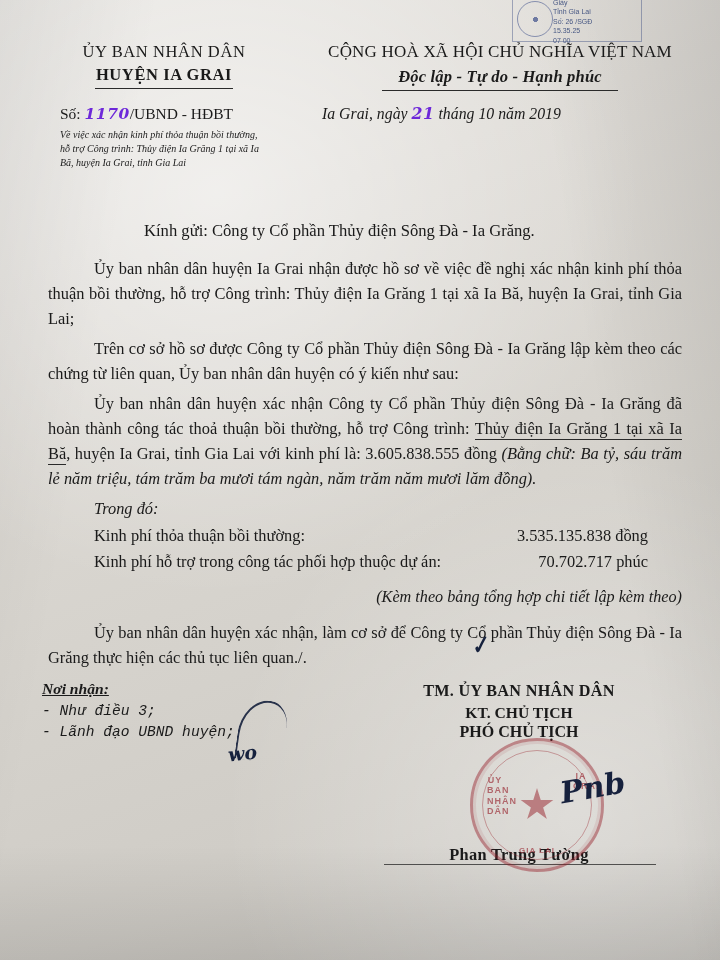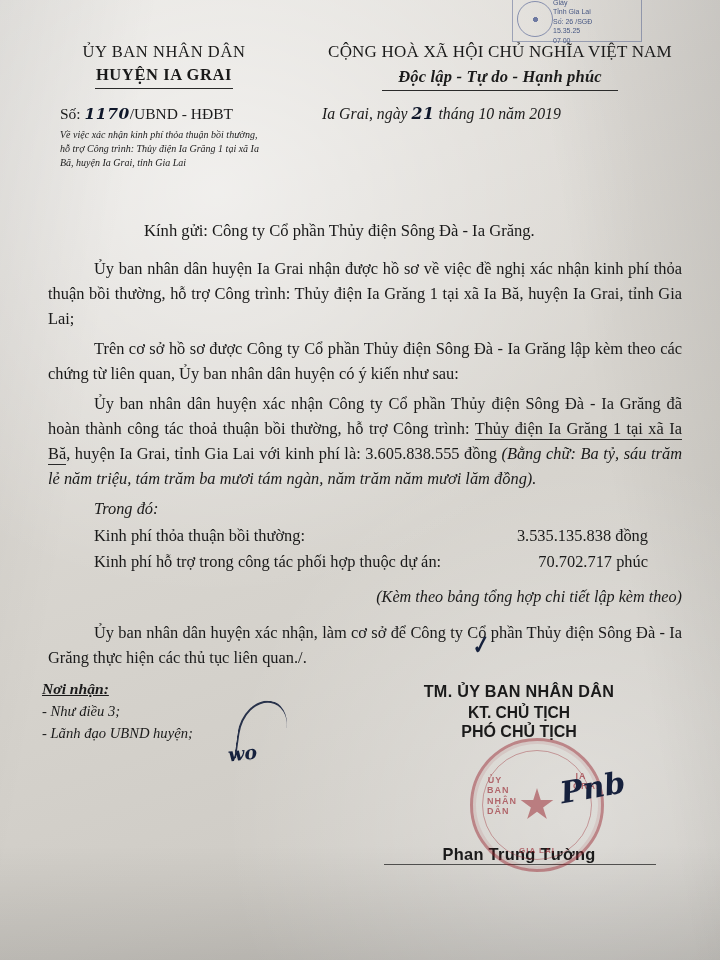--- a/index.html
+++ b/index.html
@@ -101,21 +101,21 @@
     width: 270px;
     font-size: 15.5px;
   }
   .so-line {
     white-space: nowrap;
   }
   .hand {
     font-family: "DejaVu Serif", serif;
     font-style: italic;
     font-weight: bold;
-    color: #0f172a;
+    color: #6d28d9;
     letter-spacing: 0.5px;
   }
   .vv {
     margin-top: 5px;
     font-size: 10px;
     line-height: 1.42;
     font-style: italic;
     max-width: 200px;
   }
   .dateline {
@@ -219,28 +219,29 @@
   .noinhan-t {
     font-style: italic;
     font-weight: 600;
     text-decoration: underline;
     font-size: 15.6px;
   }
   .noinhan-i {
     font-style: italic;
     margin-top: 5px;
     font-size: 14.6px;
+    font-family: Liberation Mono, monospace;
   }
   .sign {
     position: absolute;
     top: 682px;
     right: 56px;
     width: 290px;
     text-align: center;
-    font-family: Liberation Sans, sans-serif;
+    font-family: Liberation Serif, serif;
   }
   .sign .l1 {
     font-weight: bold;
     font-size: 16.2px;
     letter-spacing: 0.3px;
   }
   .sign .l2 {
     font-weight: bold;
     font-size: 15.6px;
     margin-top: 3px;

